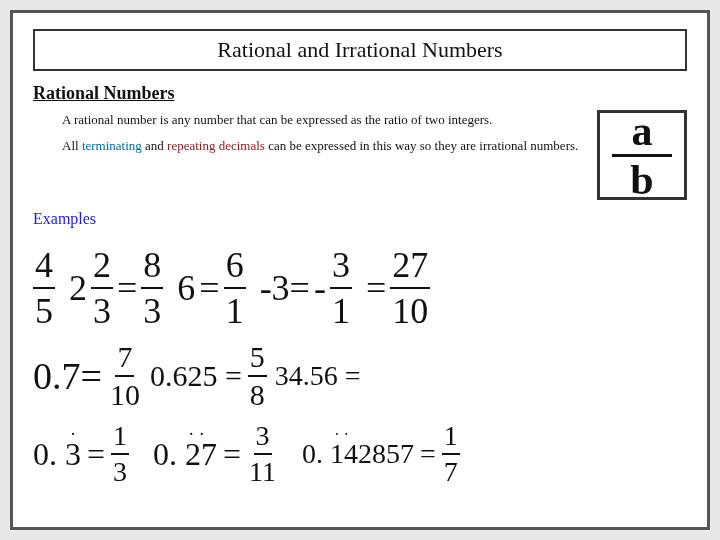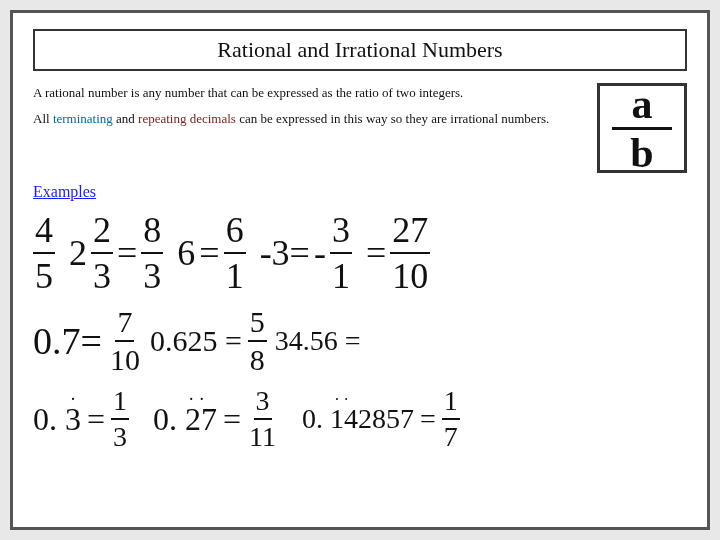--- a/index.html
+++ b/index.html
@@ -37,20 +37,21 @@
       font-size: 18px;
       font-weight: bold;
       text-decoration: underline;
       color: #111;
       margin-bottom: 6px;
     }
     .content-area {
       display: flex;
       gap: 12px;
       align-items: flex-start;
+      margin-left: 29px;
     }
     .text-section {
       flex: 1;
     }
     .definition {
       font-size: 13px;
       color: #111;
       margin-bottom: 6px;
       line-height: 1.5;
     }
@@ -85,23 +86,22 @@
       font-size: 42px;
       font-weight: bold;
       color: #111;
       line-height: 1;
       width: 60px;
       text-align: center;
       padding-top: 2px;
     }
     .examples-label {
       font-size: 16px;
-      text-decoration: underline;
       color: #1a1aff;
-      margin: 10px 0 8px 0;
+      margin: 10px 0 16px 0;
     }
     .examples-row1 {
       display: flex;
       align-items: center;
       gap: 14px;
       margin-bottom: 8px;
       flex-wrap: wrap;
     }
     .examples-row2 {
       display: flex;
@@ -164,20 +164,23 @@
   </style>
 </head>
 <body>
 
 <div class="slide">
 
   <div class="title-box">
     <span class="title-text">Rational and Irrational Numbers</span>
   </div>
 
+  <div>
+    <div class="section-title">Rational Numbers</div>
+  </div>
 
   <div class="content-area">
     <div class="text-section">
       <div class="definition">
         <span>A rational number is any number that can be expressed as the ratio of two integers.</span>
       </div>
       <div class="terminating-line">
         All <span class="green">terminating</span> and <span class="blue">repeating decimals</span> can be expressed in this way so they are irrational numbers.
       </div>
     </div>

